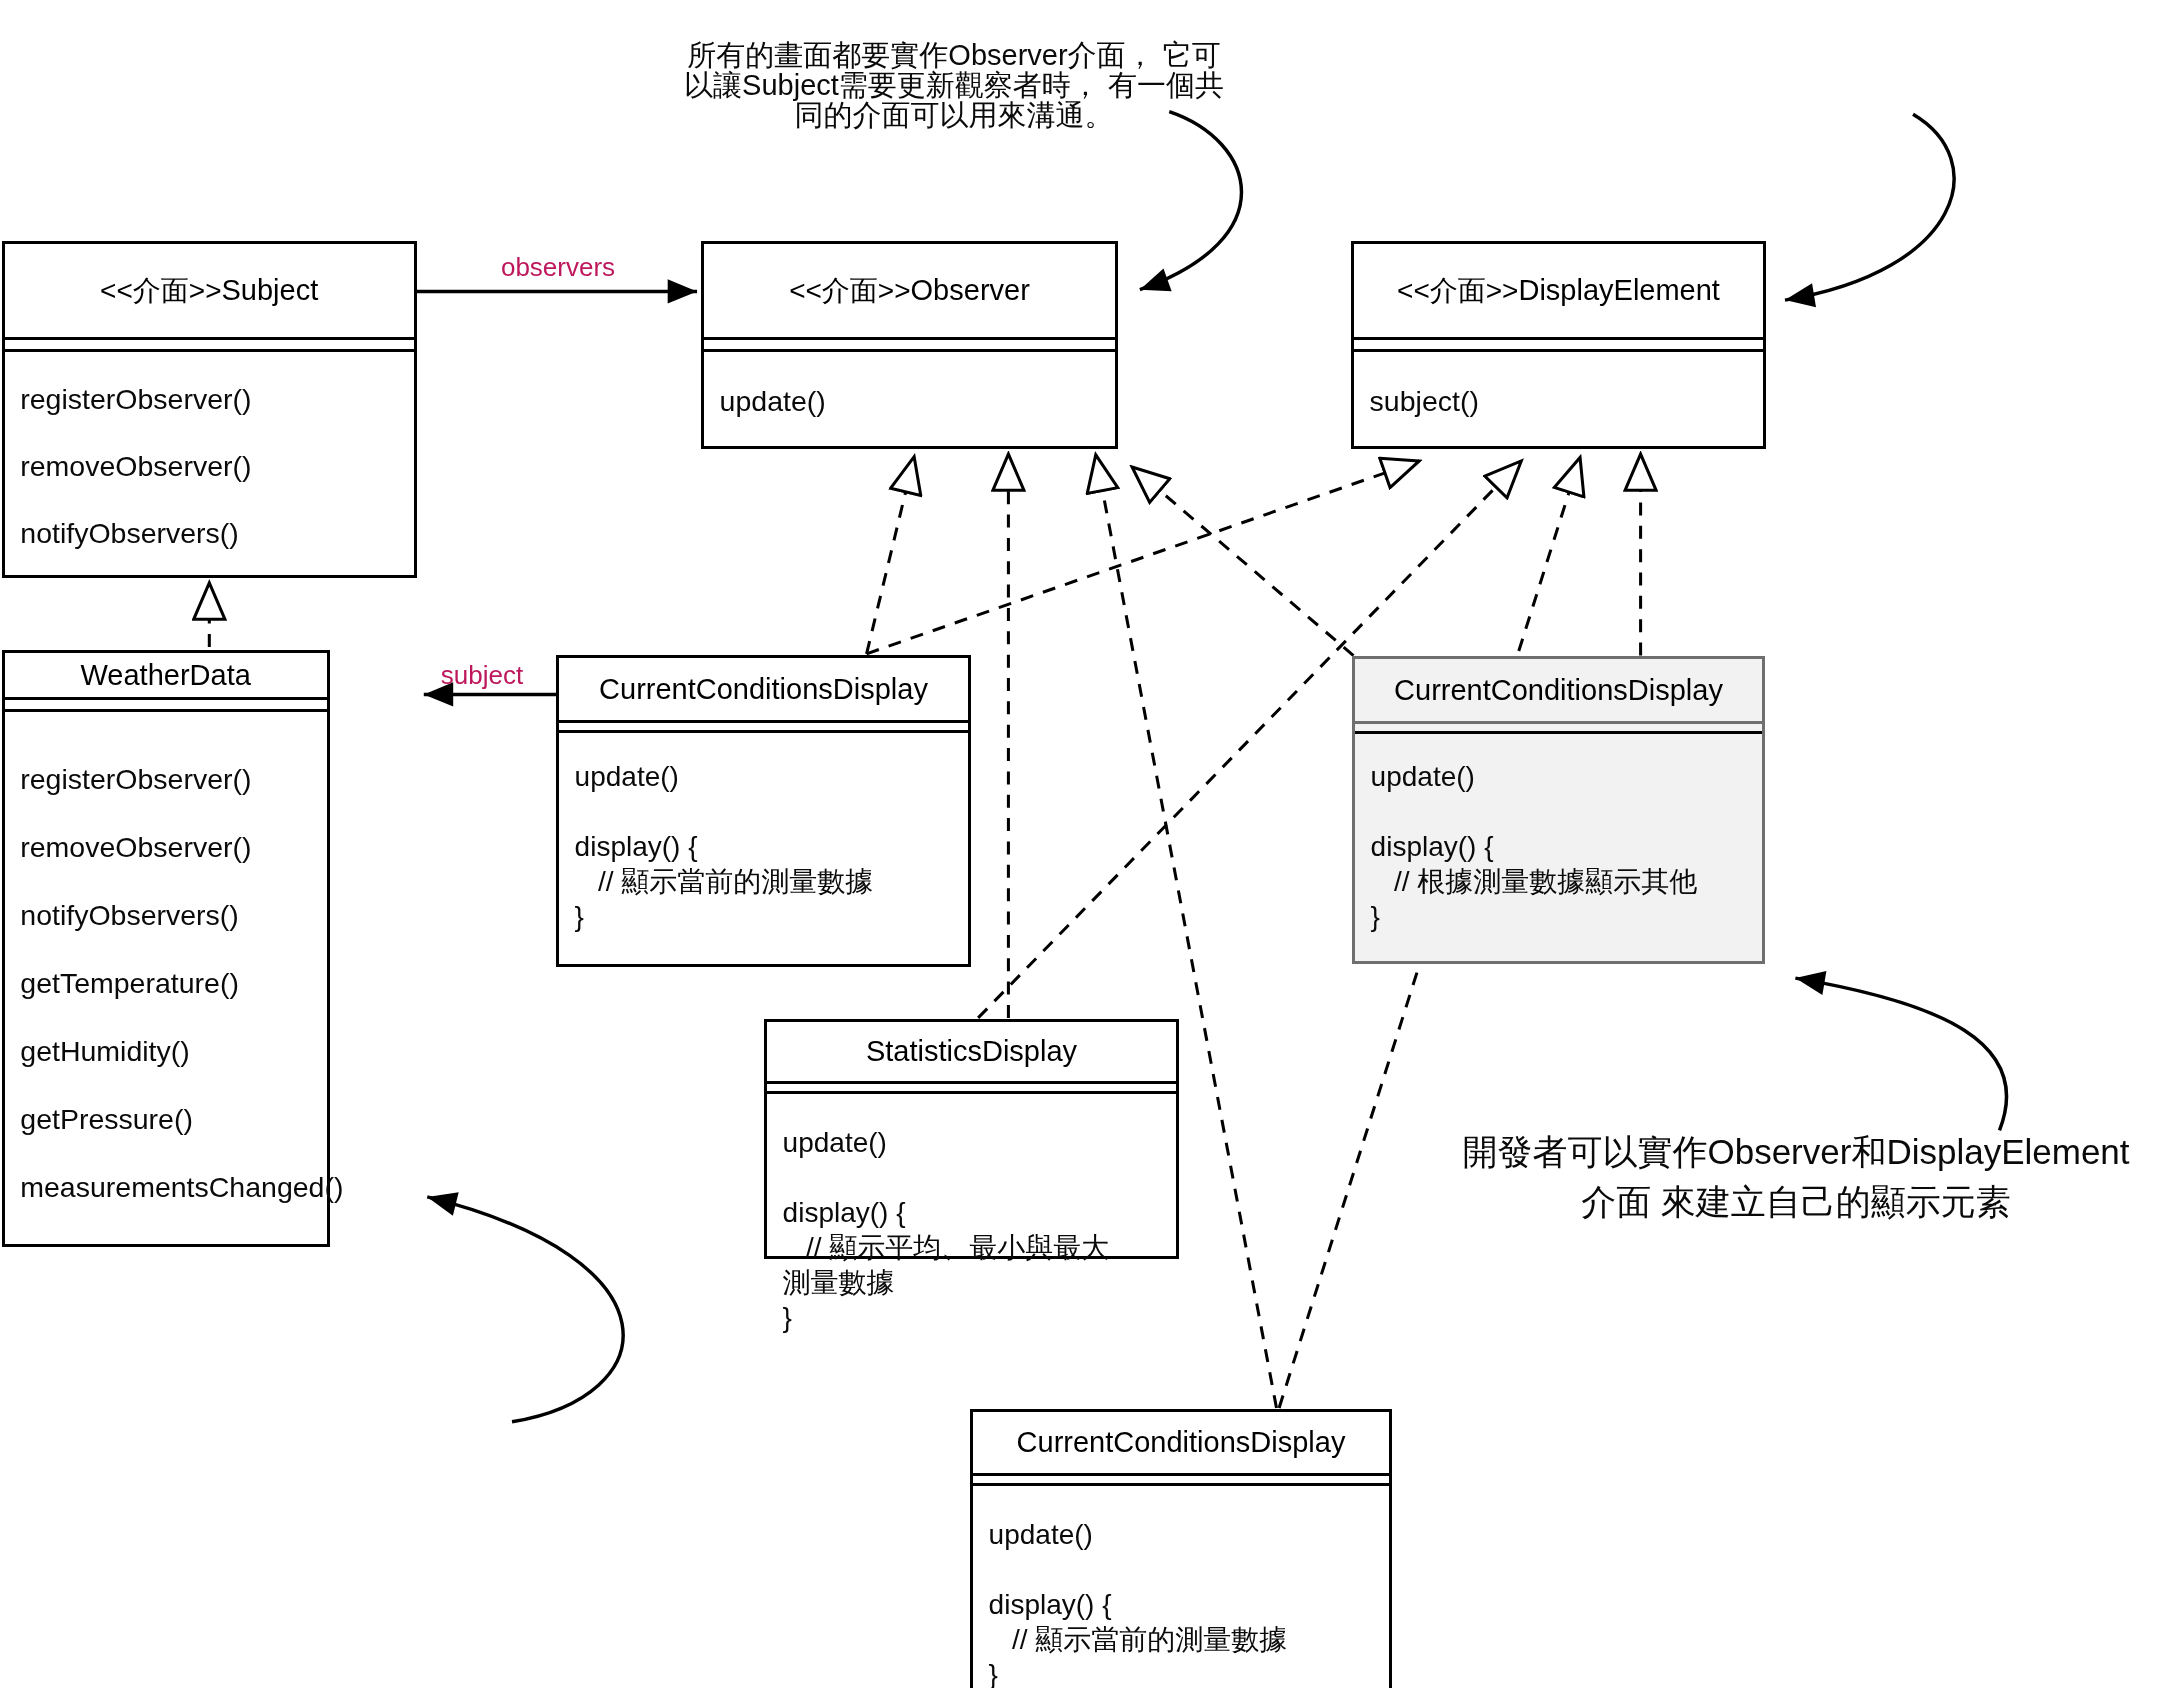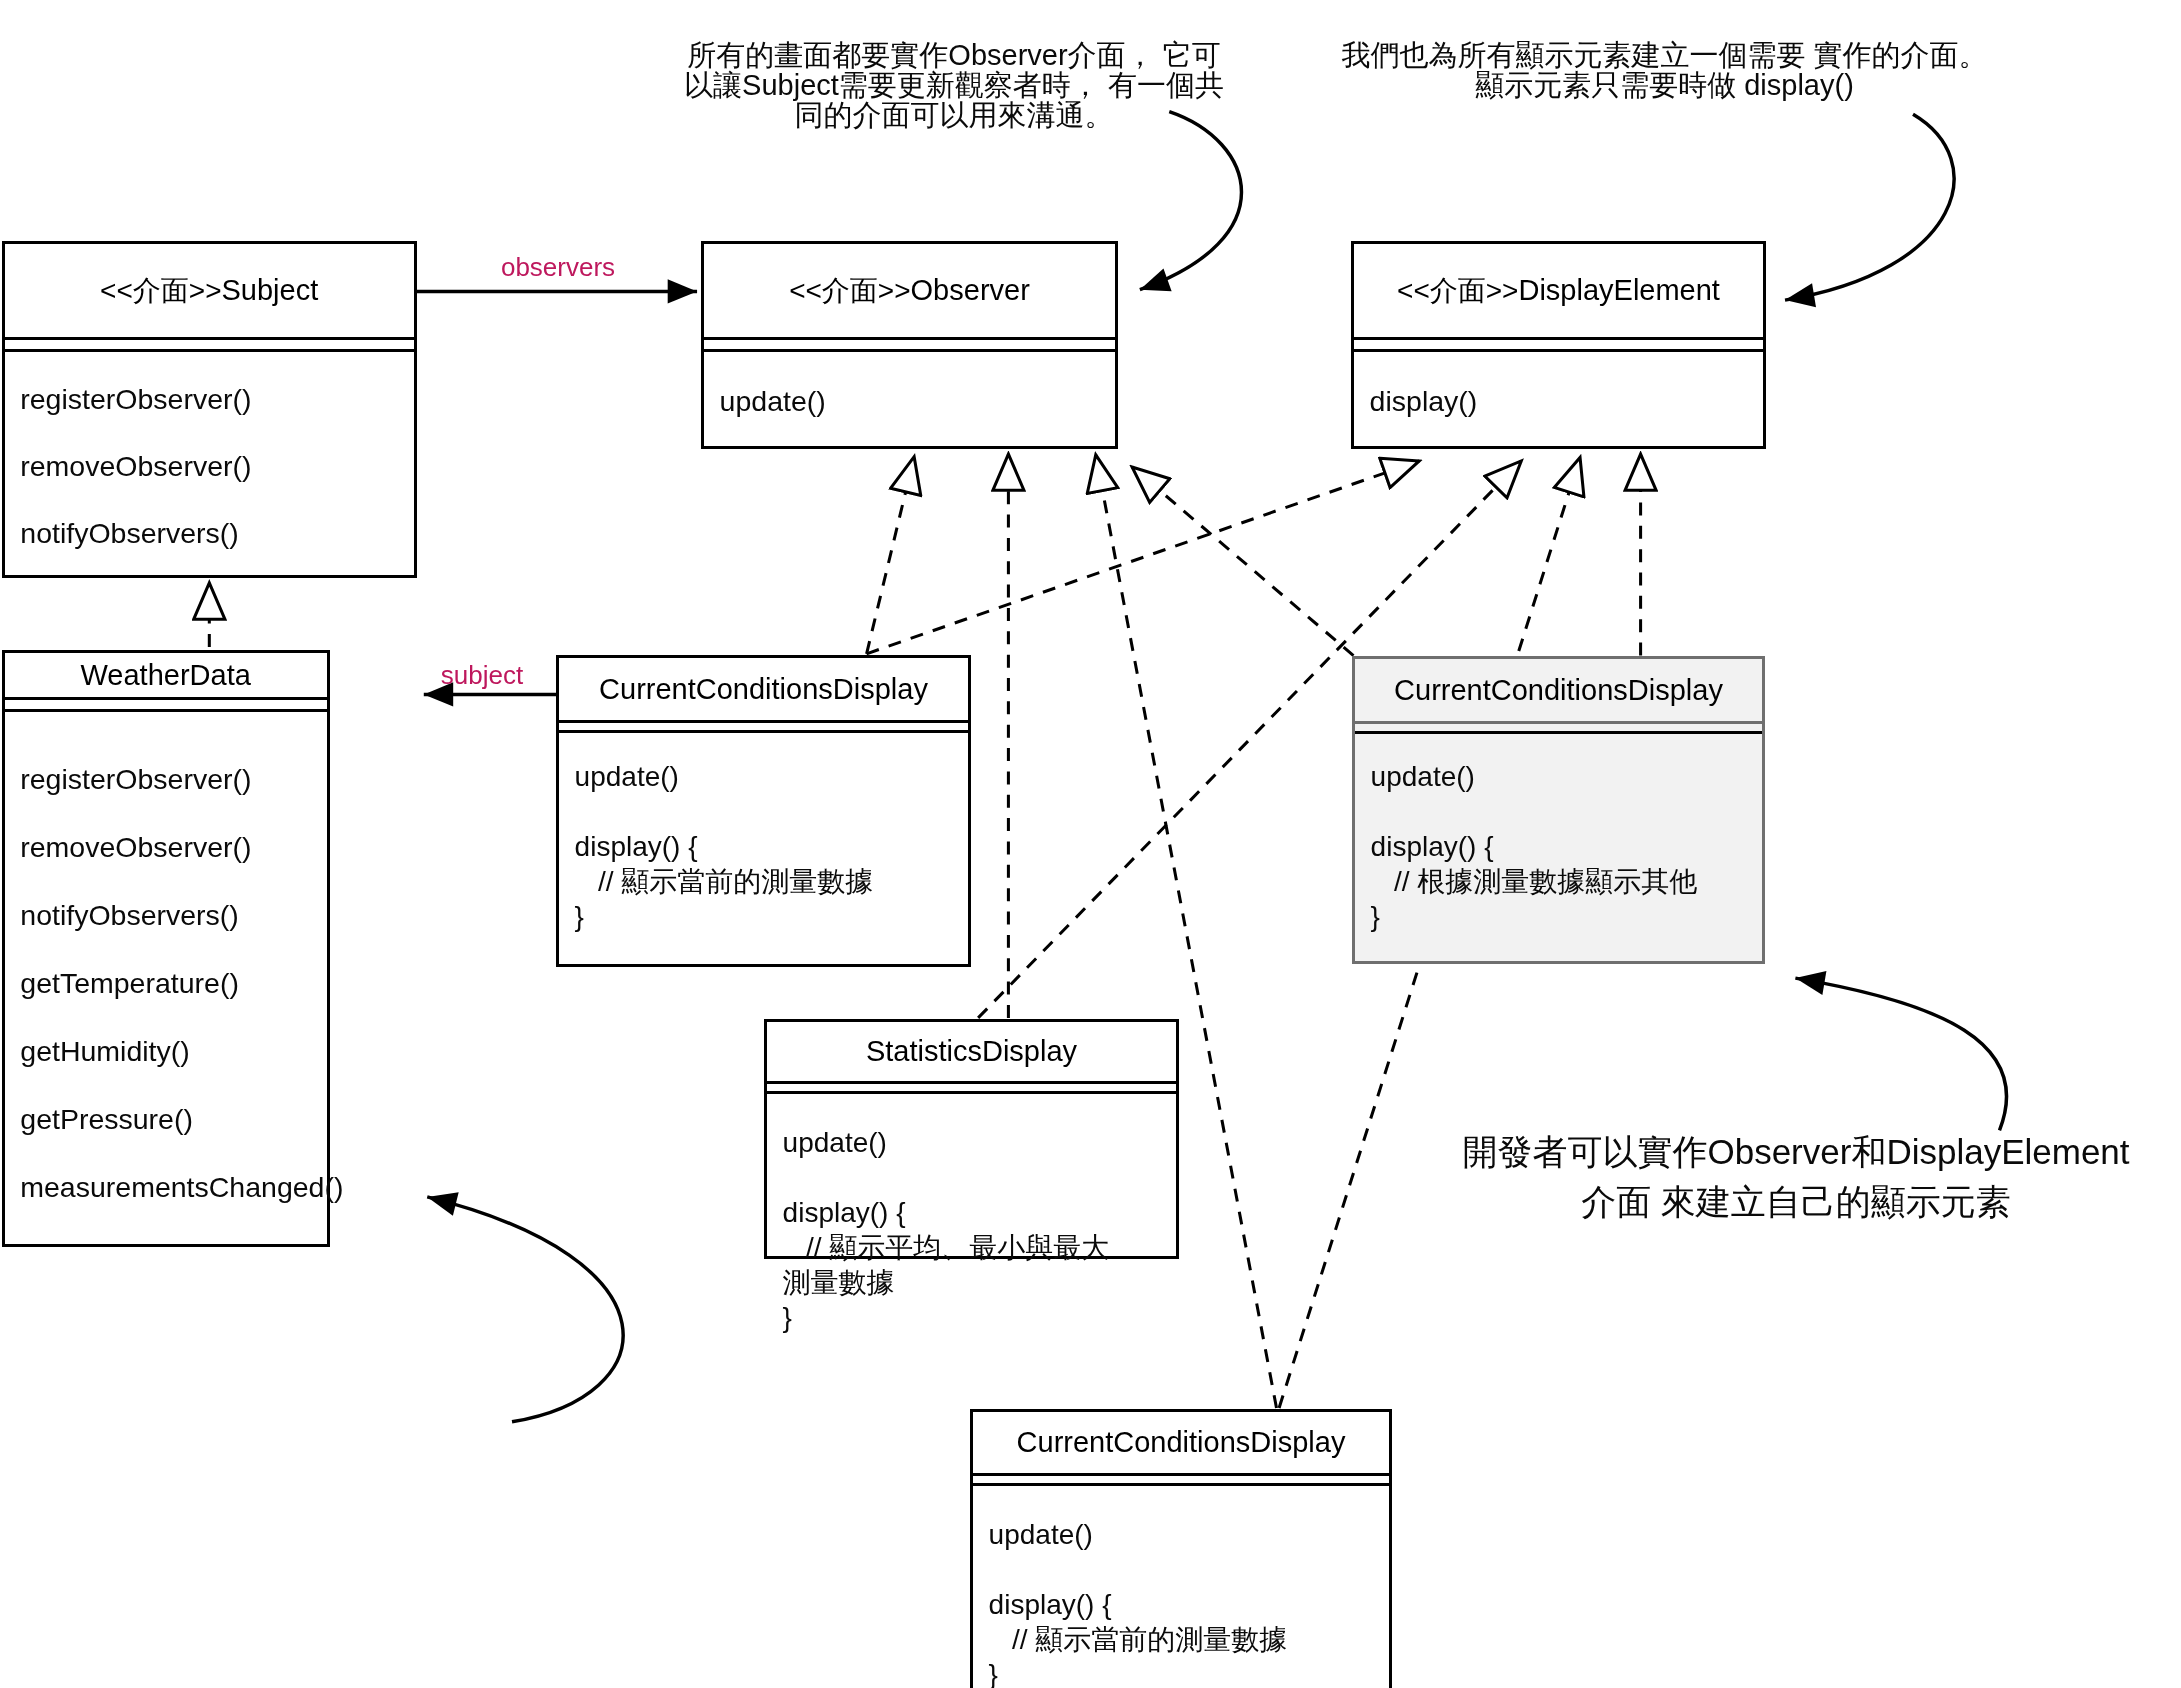--- a/index.html
+++ b/index.html
@@ -58,23 +58,20 @@
 
     <path d="M1352,92 C1452,126 1486,238 1318,298" fill="none" stroke="#000" stroke-width="4" marker-end="url(#arrow-solid)"></path>
     <path d="M2212,95 C2302,148 2270,276 2064,310" fill="none" stroke="#000" stroke-width="4" marker-end="url(#arrow-solid)"></path>
     <path d="M592,1607 C768,1578 788,1420 494,1347" fill="none" stroke="#000" stroke-width="4" marker-end="url(#arrow-solid)"></path>
     <path d="M2312,1270 C2352,1168 2242,1122 2076,1094" fill="none" stroke="#000" stroke-width="4" marker-end="url(#arrow-solid)"></path>
   </svg>
 
   <div class="note" style="left:673px;top:7.8px;width:562px;">所有的畫面都要實作Observer介面，
 它可以讓Subject需要更新觀察者時，
 有一個共同的介面可以用來溝通。</div>
-  <div class="note" style="left:1336px;top:7.8px;width:657px;">我們也為所有顯示元素建立一個需要
-實作的介面。顯示元素只需要時做
-display()</div>
   <div class="note" style="left:1456px;top:1095px;width:680px;font-size:35px;line-height:50px;">開發者可以實作Observer和DisplayElement介面
 來建立自己的顯示元素</div>
 
   <div class="edge-label" style="left:454px;top:218px;width:208px;">observers</div>
   <div class="edge-label" style="left:413px;top:626px;width:138px;">subject</div>
 
   <div class="box" style="left:1.7px;top:209px;width:415px;height:337px;">
     <div class="title" style="height:93px;">
       <div class="stereo">&lt;&lt;介面&gt;&gt;</div>
       <div class="cname">Subject</div>
@@ -93,21 +90,21 @@
     <div class="divider" style="height:8.6px;"></div>
     <div class="body" style="padding-top:16.4px;line-height:67px;">update()</div>
   </div>
 
   <div class="box" style="left:1351px;top:209px;width:415px;height:208px;">
     <div class="title" style="height:93px;">
       <div class="stereo">&lt;&lt;介面&gt;&gt;</div>
       <div class="cname">DisplayElement</div>
     </div>
     <div class="divider" style="height:8.6px;"></div>
-    <div class="body" style="padding-top:16.4px;line-height:67px;">display()</div>
+    <div class="body" style="padding-top:16.4px;line-height:67px;">subject()</div>
   </div>
 
   <div class="box" style="left:1.7px;top:618px;width:328px;height:597px;">
     <div class="title" style="height:44px;">
       <div class="cname">WeatherData</div>
     </div>
     <div class="divider" style="height:8.6px;"></div>
     <div class="body" style="padding-top:33px;line-height:68px;">registerObserver()
 removeObserver()
 notifyObservers()

